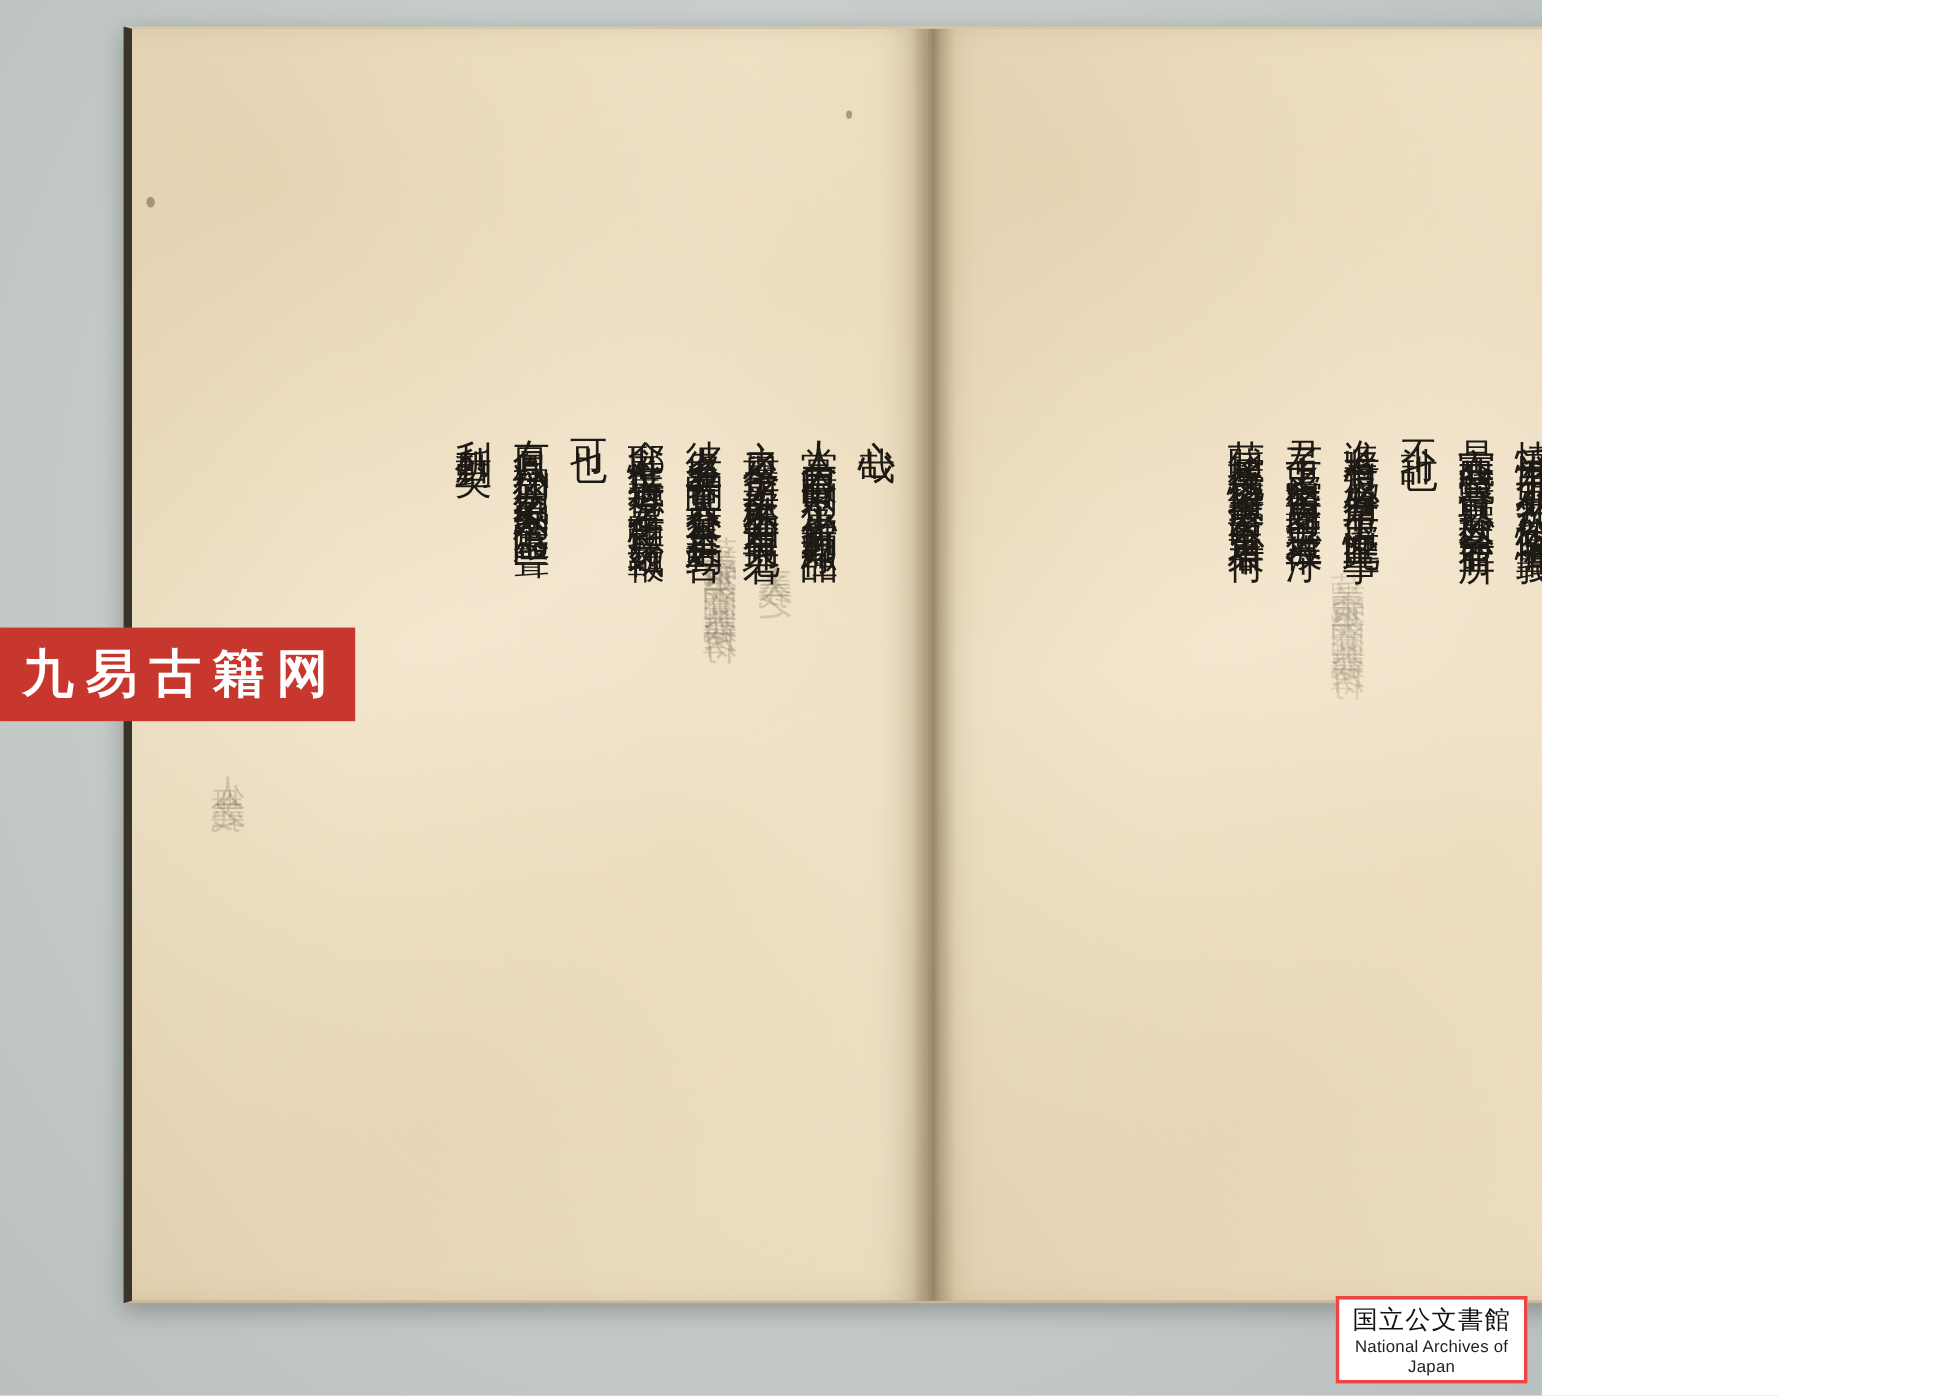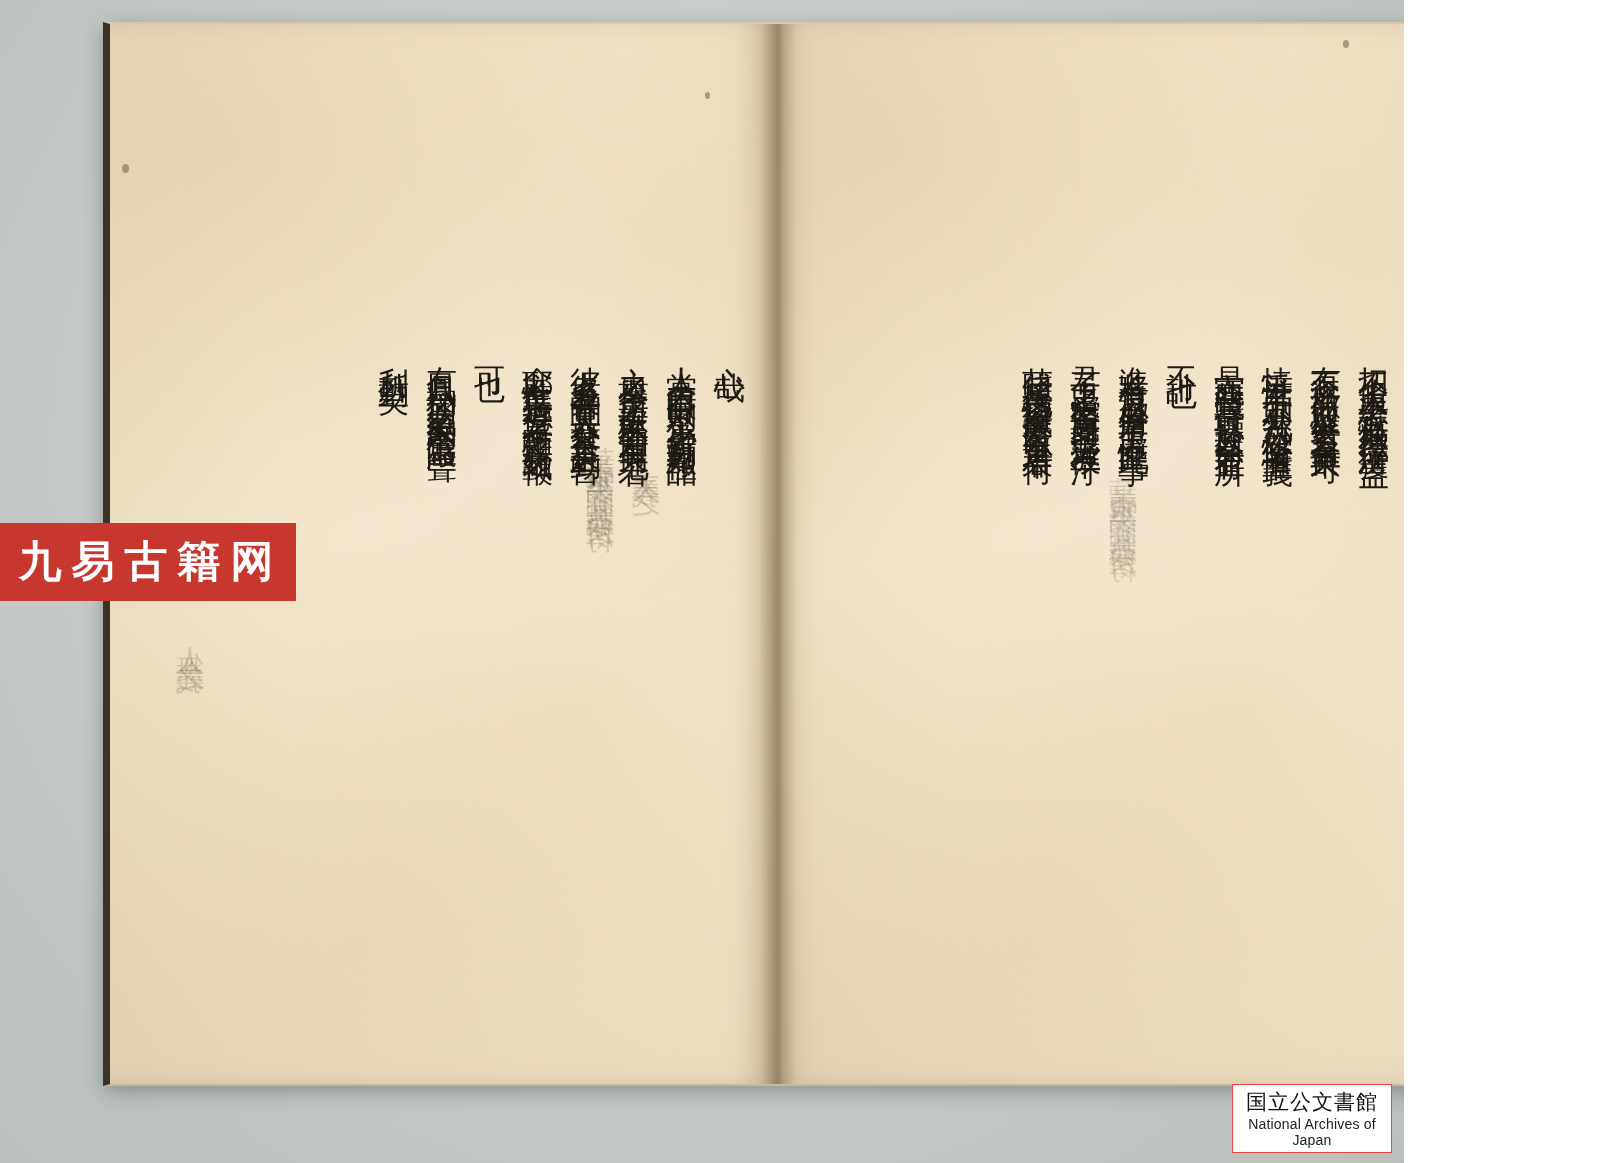--- a/index.html
+++ b/index.html
@@ -2,21 +2,21 @@
 <html><head>
 <meta charset="utf-8">
 <style>
   html, body {
     margin: 0;
     padding: 0;
     background: #ffffff;
   }
   #page {
     position: relative;
-    width: 1404px;
+    width: 1285px;
     height: 1163px;
     overflow: hidden;
     background: #84cc16;
     font-family: "DejaVu Sans", sans-serif;
   }
   
   #backdrop {
     position: absolute;
     inset: 0;
     background:
@@ -131,21 +131,21 @@
     font-weight: bold;
     padding-left: 6px;
   }
   
   #stamp {
     position: absolute;
     right: 12px;
     bottom: 10px;
     width: 160px;
     background: #ffffff;
-    border: 1px solid #ef4444;
+    border: 3px solid #ef4444;
     padding: 5px 4px 4px 4px;
     text-align: center;
     box-sizing: border-box;
   }
   #stamp .jp {
     font-size: 21px;
     letter-spacing: 1px;
     color: #111;
     font-family: "DejaVu Sans", sans-serif;
     line-height: 1.15;

